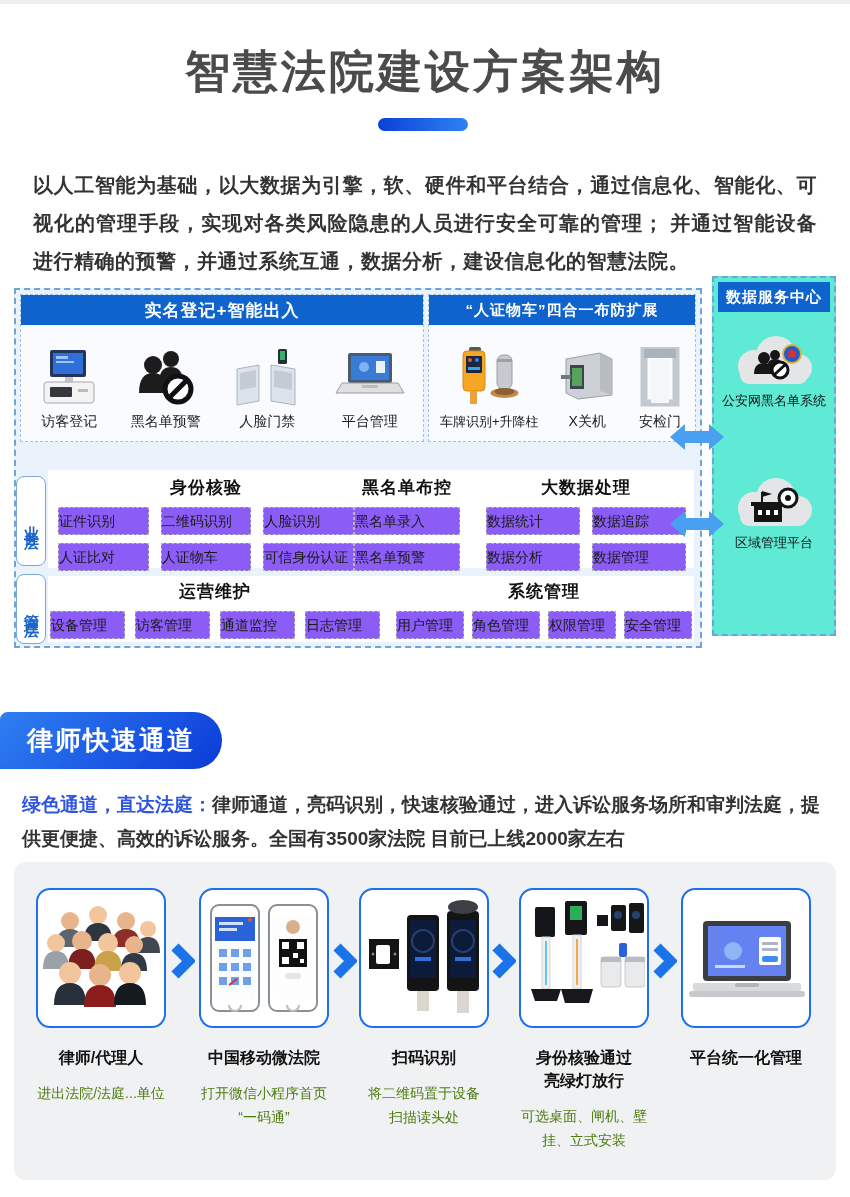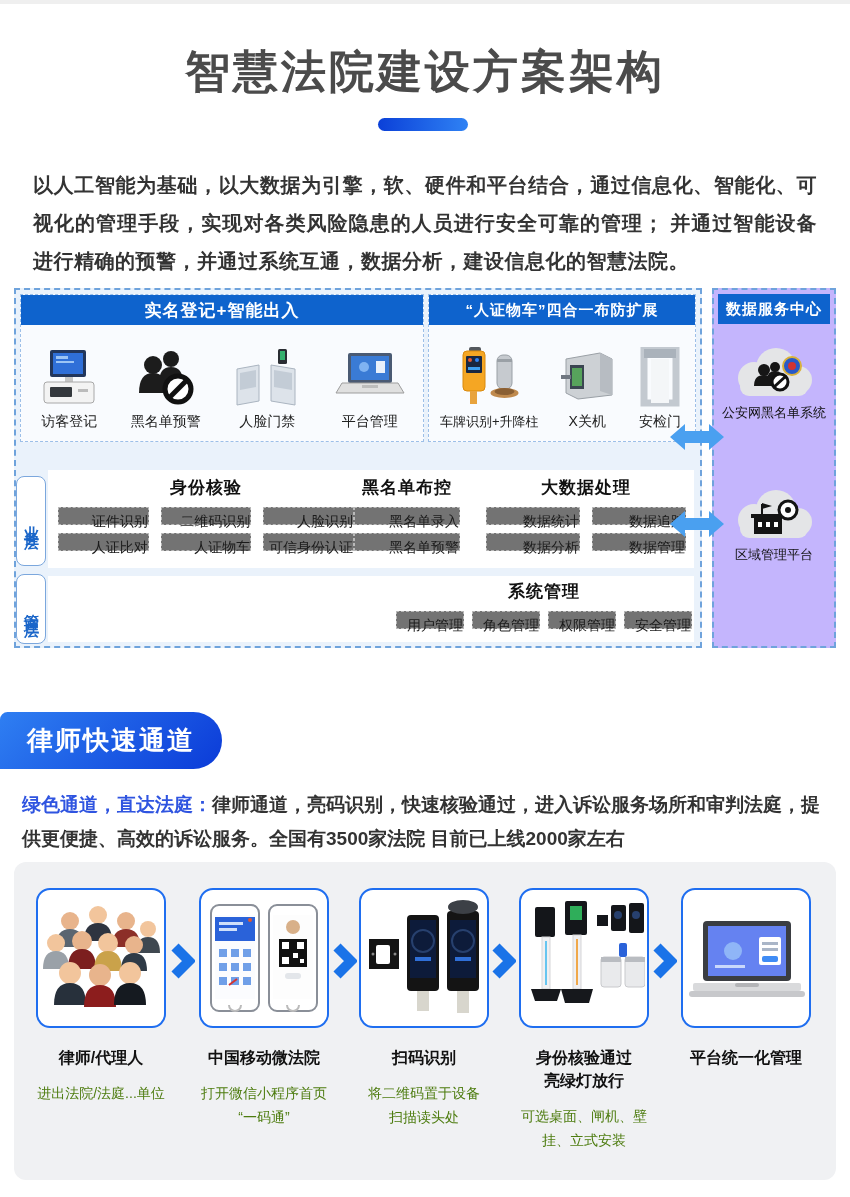--- a/index.html
+++ b/index.html
@@ -25,24 +25,24 @@
     height:calc(100% - 30px);box-sizing:border-box;padding:6px 2px 10px;}
   .hw-item{display:flex;flex-direction:column;align-items:center;gap:6px;}
   .hw-label{font-size:14px;color:#222;white-space:nowrap;}
   .layer-box{position:absolute;background:#fff;}
   .layer-tab{position:absolute;box-sizing:border-box;background:#fff;border:1px solid #7ba7dd;
     border-radius:8px;color:#1b66c9;font-weight:700;font-size:15px;display:flex;align-items:center;
     justify-content:center;writing-mode:vertical-rl;letter-spacing:5px;}
   .grp{position:absolute;}
   .grp-title{text-align:center;font-size:17px;font-weight:700;color:#111;letter-spacing:1px;}
   .btn-row{display:flex;gap:12px;margin-top:8px;}
-  .gbtn{flex:1;height:18px;line-height:26px;text-align:right;font-size:14px;color:#1a1a1a;
-    background:#737373;border:1px dashed #b9b9b9;box-sizing:border-box;white-space:nowrap;}
-  .dsc{position:absolute;left:712px;top:288px;width:124px;height:360px;box-sizing:border-box;
-    border:2px dashed #6fa3dc;background:#c4b5fd;}
+  .gbtn{flex:1;height:28px;line-height:26px;text-align:left;font-size:14px;color:#1a1a1a;
+    background:#8b5cf6;border:1px dashed #b9b9b9;box-sizing:border-box;white-space:nowrap;}
+  .dsc{position:absolute;left:712px;top:276px;width:124px;height:360px;box-sizing:border-box;
+    border:2px dashed #6fa3dc;background:#5eead4;}
   .dsc-head{margin:4px;height:30px;background:#0e63cd;color:#fff;font-weight:700;font-size:15px;
     display:flex;align-items:center;justify-content:center;letter-spacing:1px;}
   .cloud-node{position:absolute;width:100%;display:flex;flex-direction:column;align-items:center;gap:0;}
   .cloud-label{font-size:13px;color:#111;white-space:nowrap;}
   .harrow{position:absolute;width:54px;height:30px;z-index:6;}
 
   
   .lawyer-badge{position:absolute;left:0;top:712px;width:222px;height:57px;box-sizing:border-box;
     background:linear-gradient(135deg,#2f7ff2,#0b3bd8);border-radius:8px 30px 30px 0;
     display:flex;align-items:center;justify-content:center;color:#fff;font-size:26px;
@@ -197,20 +197,29 @@
         </div>
         <div class="btn-row">
           <div class="gbtn">数据分析</div>
           <div class="gbtn">数据管理</div>
         </div>
       </div>
     </div>
 
     <div class="layer-tab" style="left:0;top:284px;width:30px;height:70px;">管理层</div>
     <div class="layer-box" style="left:32px;top:286px;width:646px;height:66px;">
+      <div class="grp" style="left:2px;top:4px;width:330px;">
+        <div class="grp-title">运营维护</div>
+        <div class="btn-row" style="gap:10px;">
+          <div class="gbtn">设备管理</div>
+          <div class="gbtn">访客管理</div>
+          <div class="gbtn">通道监控</div>
+          <div class="gbtn">日志管理</div>
+        </div>
+      </div>
       <div class="grp" style="left:348px;top:4px;width:296px;">
         <div class="grp-title">系统管理</div>
         <div class="btn-row" style="gap:8px;">
           <div class="gbtn">用户管理</div>
           <div class="gbtn">角色管理</div>
           <div class="gbtn">权限管理</div>
           <div class="gbtn">安全管理</div>
         </div>
       </div>
     </div>

